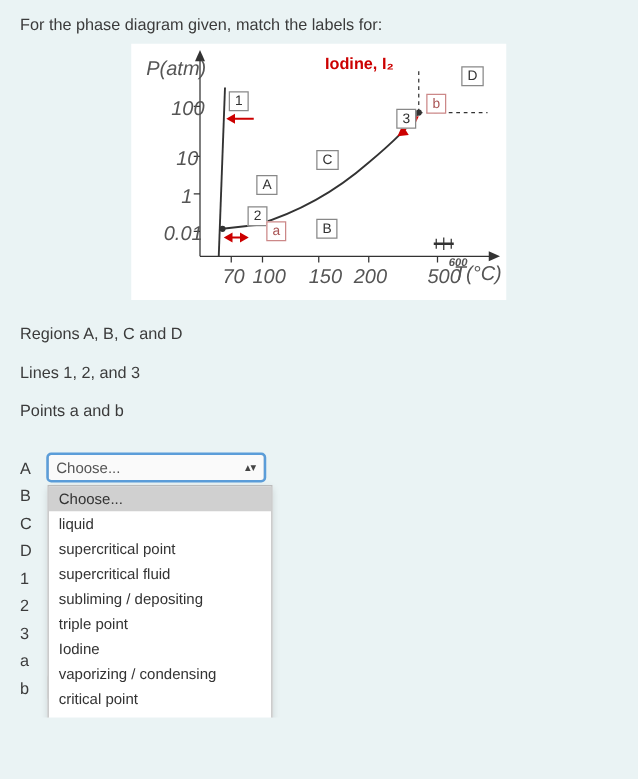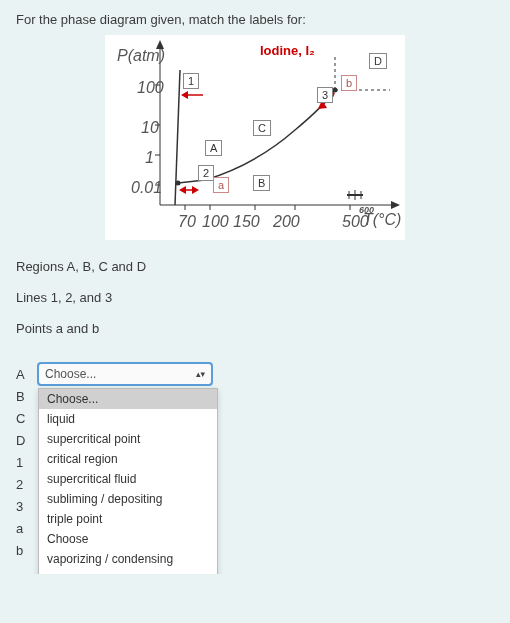--- a/index.html
+++ b/index.html
@@ -149,22 +149,22 @@
     <span class="d-text script" style="left:12px; top:12px;">P(atm)</span>
     <span class="d-text script" style="left:258px; top:176px;">T(°C)</span>
     
     <span class="d-text script" style="left:26px; top:144px;">0.01</span>
     <span class="d-text script" style="left:40px; top:114px;">1</span>
     <span class="d-text script" style="left:36px; top:84px;">10</span>
     <span class="d-text script" style="left:32px; top:44px;">100</span>
     
     <span class="d-text script" style="left:73px;  top:178px;">70</span>
     <span class="d-text script" style="left:97px;  top:178px;">100</span>
-    <span class="d-text script" style="left:128px; top:178px;text-align:right;">150</span>
-    <span class="d-text script" style="left:168px; top:178px;">200</span>
+    <span class="d-text script" style="left:142px; top:178px;text-align:right;">150</span>
+    <span class="d-text script" style="left:178px; top:178px;">200</span>
     <span class="d-text script" style="left:237px; top:178px;">500</span>
     <span class="d-text script" style="left:254px; top:170px; font-size:9px;font-weight:bold;">600</span>
 
     
     <span class="box" style="left:100px; top:105px;">A</span>
     <span class="box" style="left:148px; top:140px;">B</span>
     <span class="box" style="left:148px; top:85px;">C</span>
     <span class="box" style="left:264px; top:18px;">D</span>
     
     <span class="box" style="left:78px;  top:38px;">1</span>
@@ -185,25 +185,24 @@
   <div class="row dropdown">
     <span class="row-label">A</span>
     <div class="select-closed focused">
       <span>Choose...</span>
       <span class="caret">▴▾</span>
     </div>
     <div class="dropdown-panel">
       <div class="opt sel">Choose...</div>
       <div class="opt">liquid</div>
       <div class="opt">supercritical point</div>
-      <div class="opt">critical region</div>
       <div class="opt">supercritical fluid</div>
       <div class="opt">subliming / depositing</div>
       <div class="opt">triple point</div>
-      <div class="opt">Choose</div>
+      <div class="opt">Iodine</div>
       <div class="opt">vaporizing / condensing</div>
       <div class="opt">critical point</div>
       <div class="opt">gas</div>
       <div class="opt">melting / freezing</div>
     </div>
   </div>
 
   <div class="row">
     <span class="row-label">B</span>
   </div>

